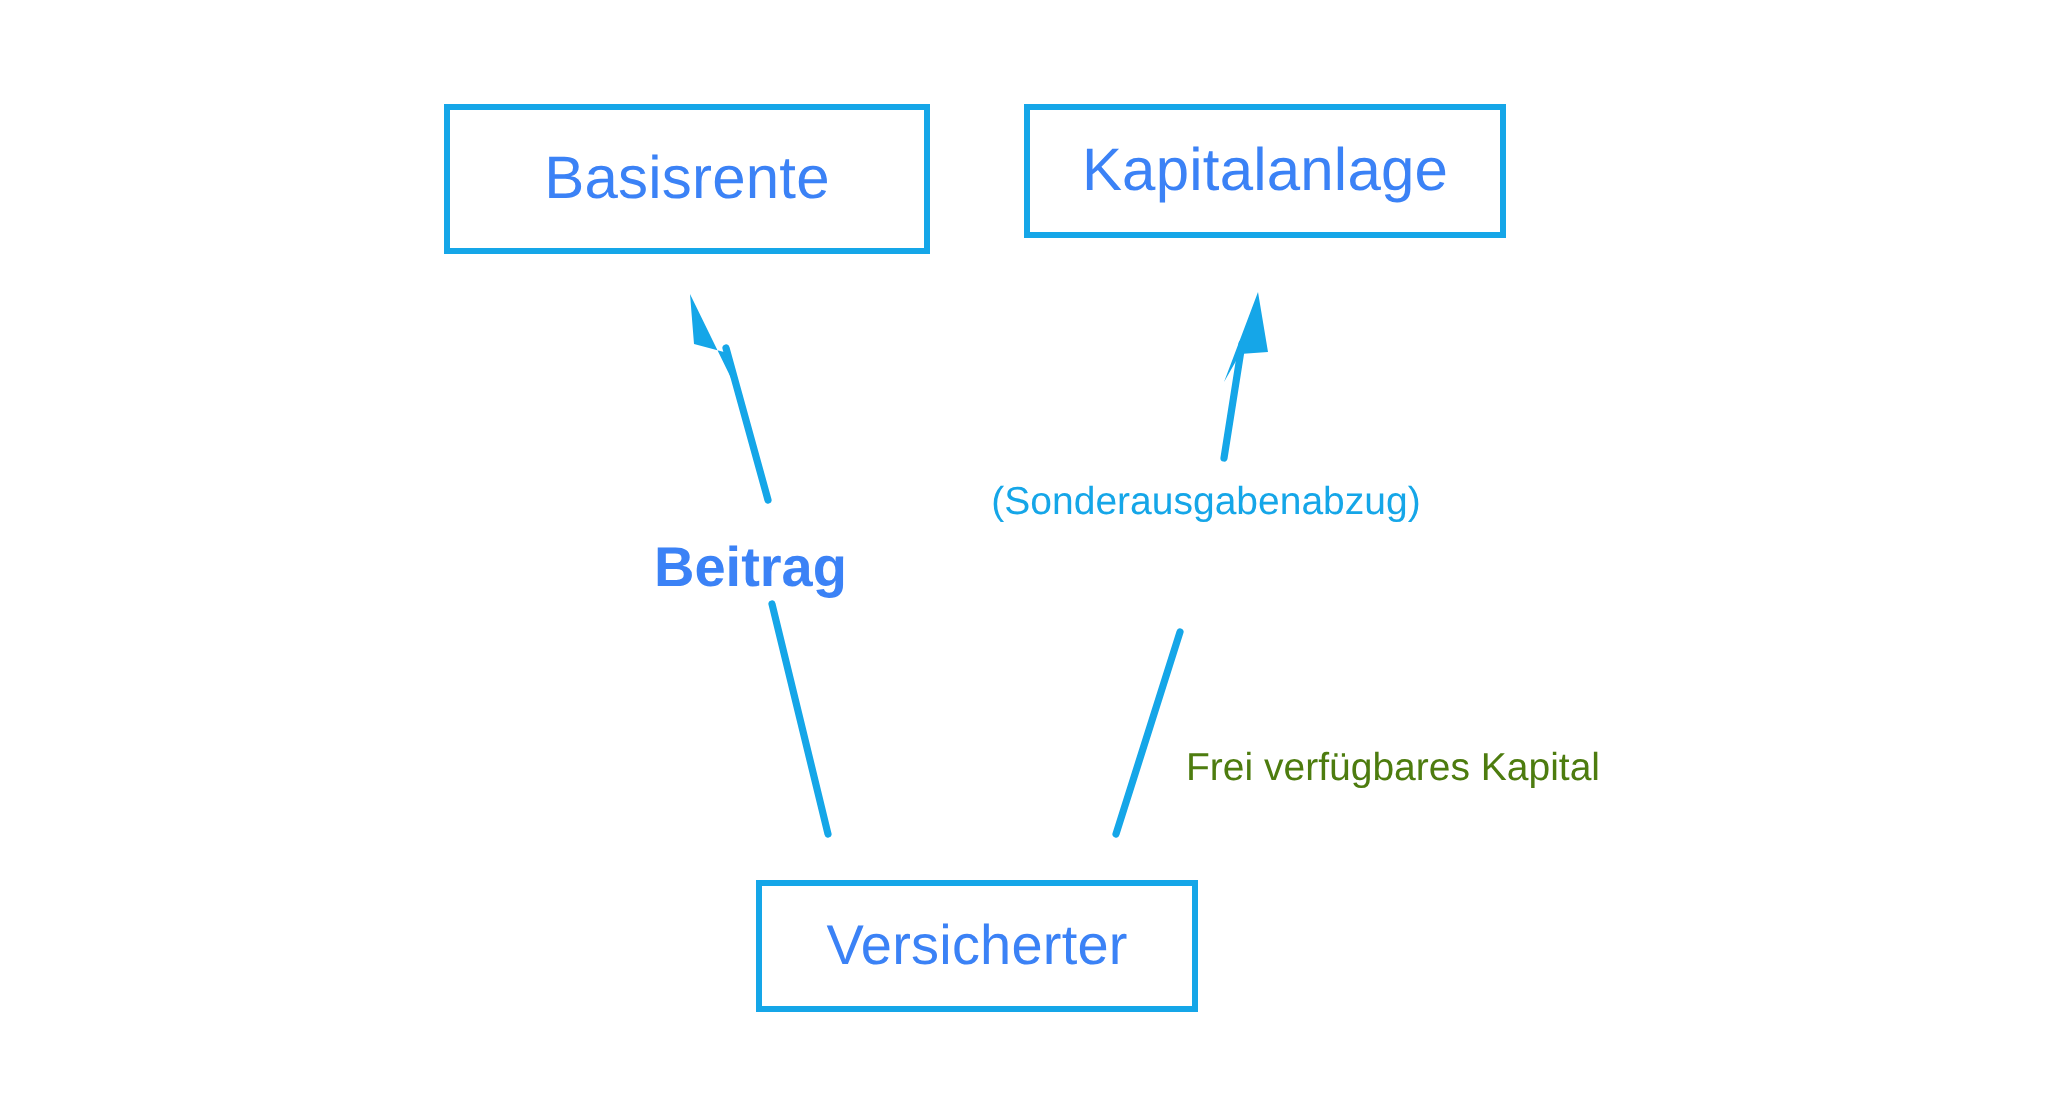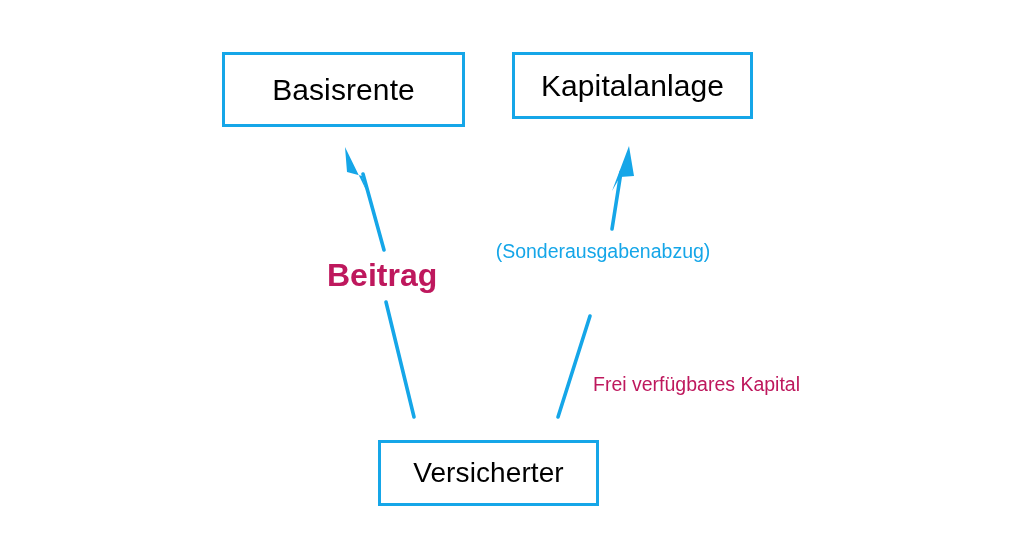--- a/index.html
+++ b/index.html
@@ -29,21 +29,21 @@
   .node-box {
     position: absolute;
     box-sizing: border-box;
     border: 3px solid #15A6E8;
     background: #ffffff;
     display: flex;
     align-items: center;
     justify-content: center;
   }
   .node-label {
-    color: #000000;
+    color: #3b82f6;
     font-weight: 400;
     letter-spacing: 0.1px;
     white-space: nowrap;
   }
   #node-basisrente {
     left: 222px;
     top: 52px;
     width: 243px;
     height: 75px;
   }
@@ -62,24 +62,24 @@
     height: 66px;
   }
   #node-versicherter .node-label { font-size: 28px; }
 
   .edge-label {
     position: absolute;
     white-space: nowrap;
   }
   #label-beitrag {
     left: 327px;
-    top: 257px;
-    font-size: 32px;
+    top: 268px;
+    font-size: 28px;
     font-weight: bold;
-    color: #be185d;
+    color: #3b82f6;
   }
   #label-steuererstattung {
     left: 455px;
     top: 239px;
     width: 296px;
     text-align: center;
     font-size: 19.5px;
     line-height: 25px;
     color: #15A6E8;
   }
@@ -87,21 +87,21 @@
   #label-lebenslange {
     left: 192px;
     top: 373px;
     font-size: 19.5px;
     color: #7C7C7C;
   }
   #label-frei {
     left: 593px;
     top: 373px;
     font-size: 19.5px;
-    color: #be185d;
+    color: #4d7c0f;
   }
 </style>
 </head>
 <body>
 
 <div id="diagram">
 
   <svg id="edges" viewBox="0 0 1024 560" width="1024" height="560" xmlns="http://www.w3.org/2000/svg">
 
     <g>

